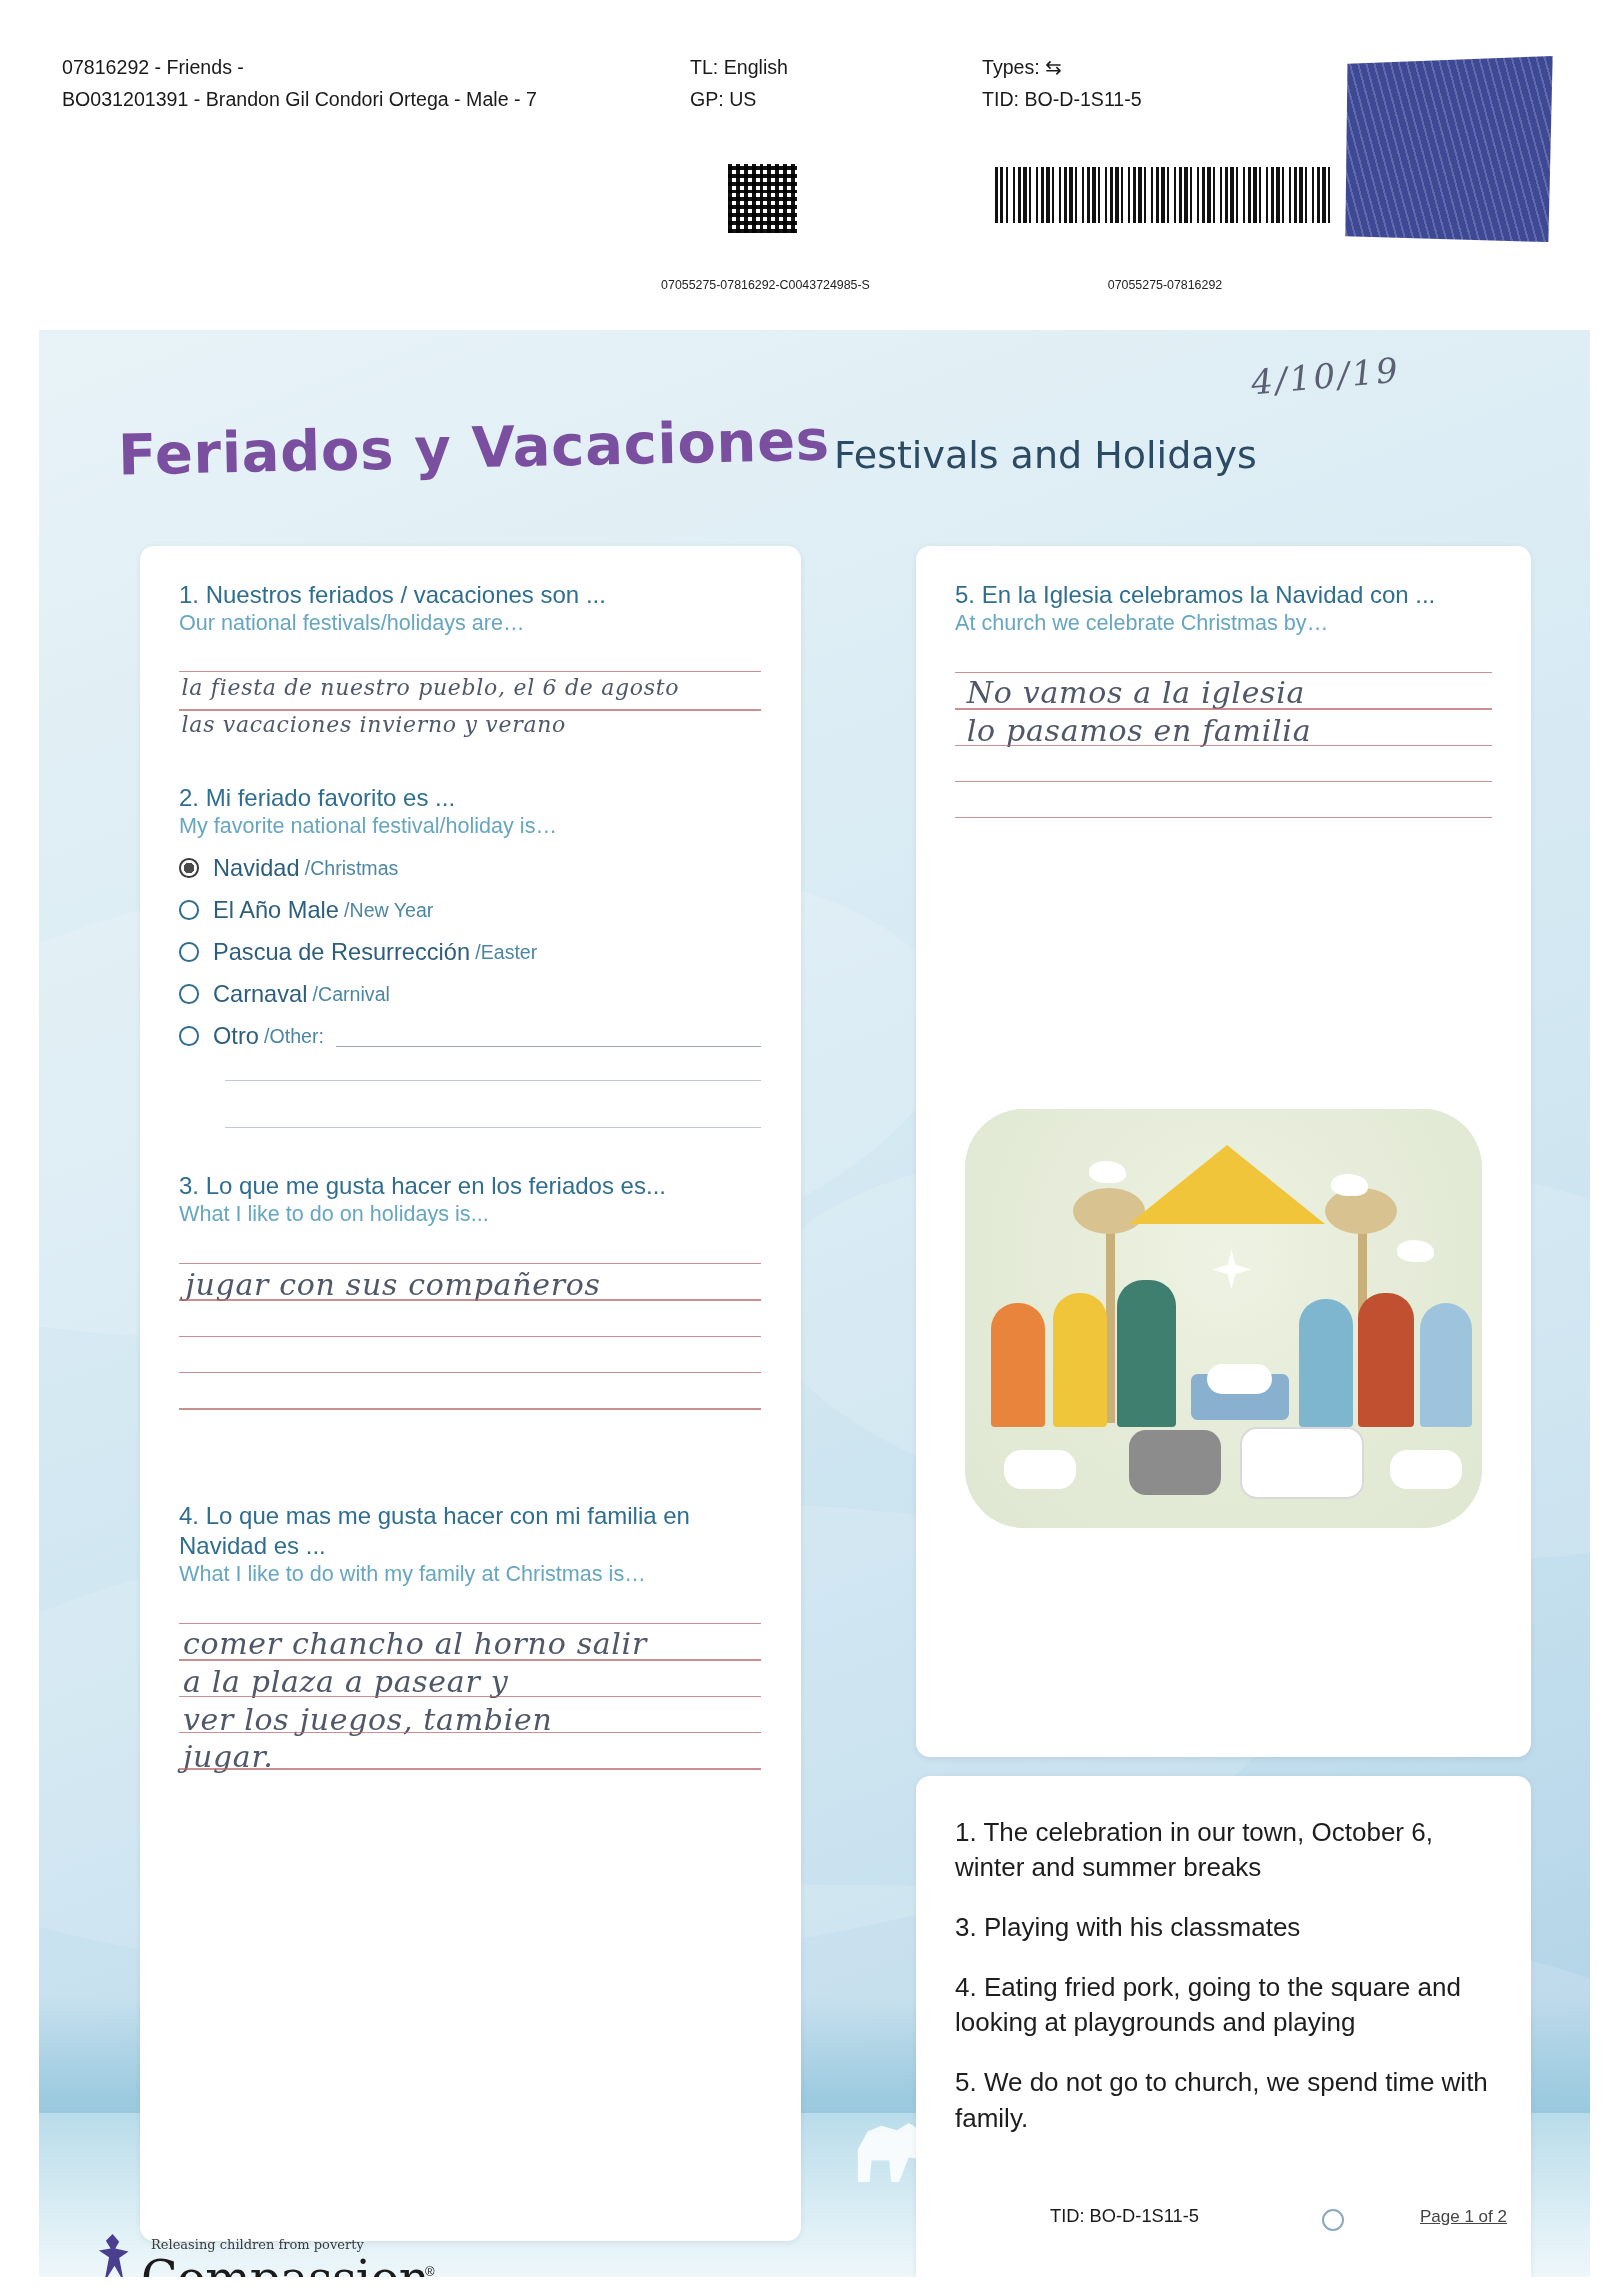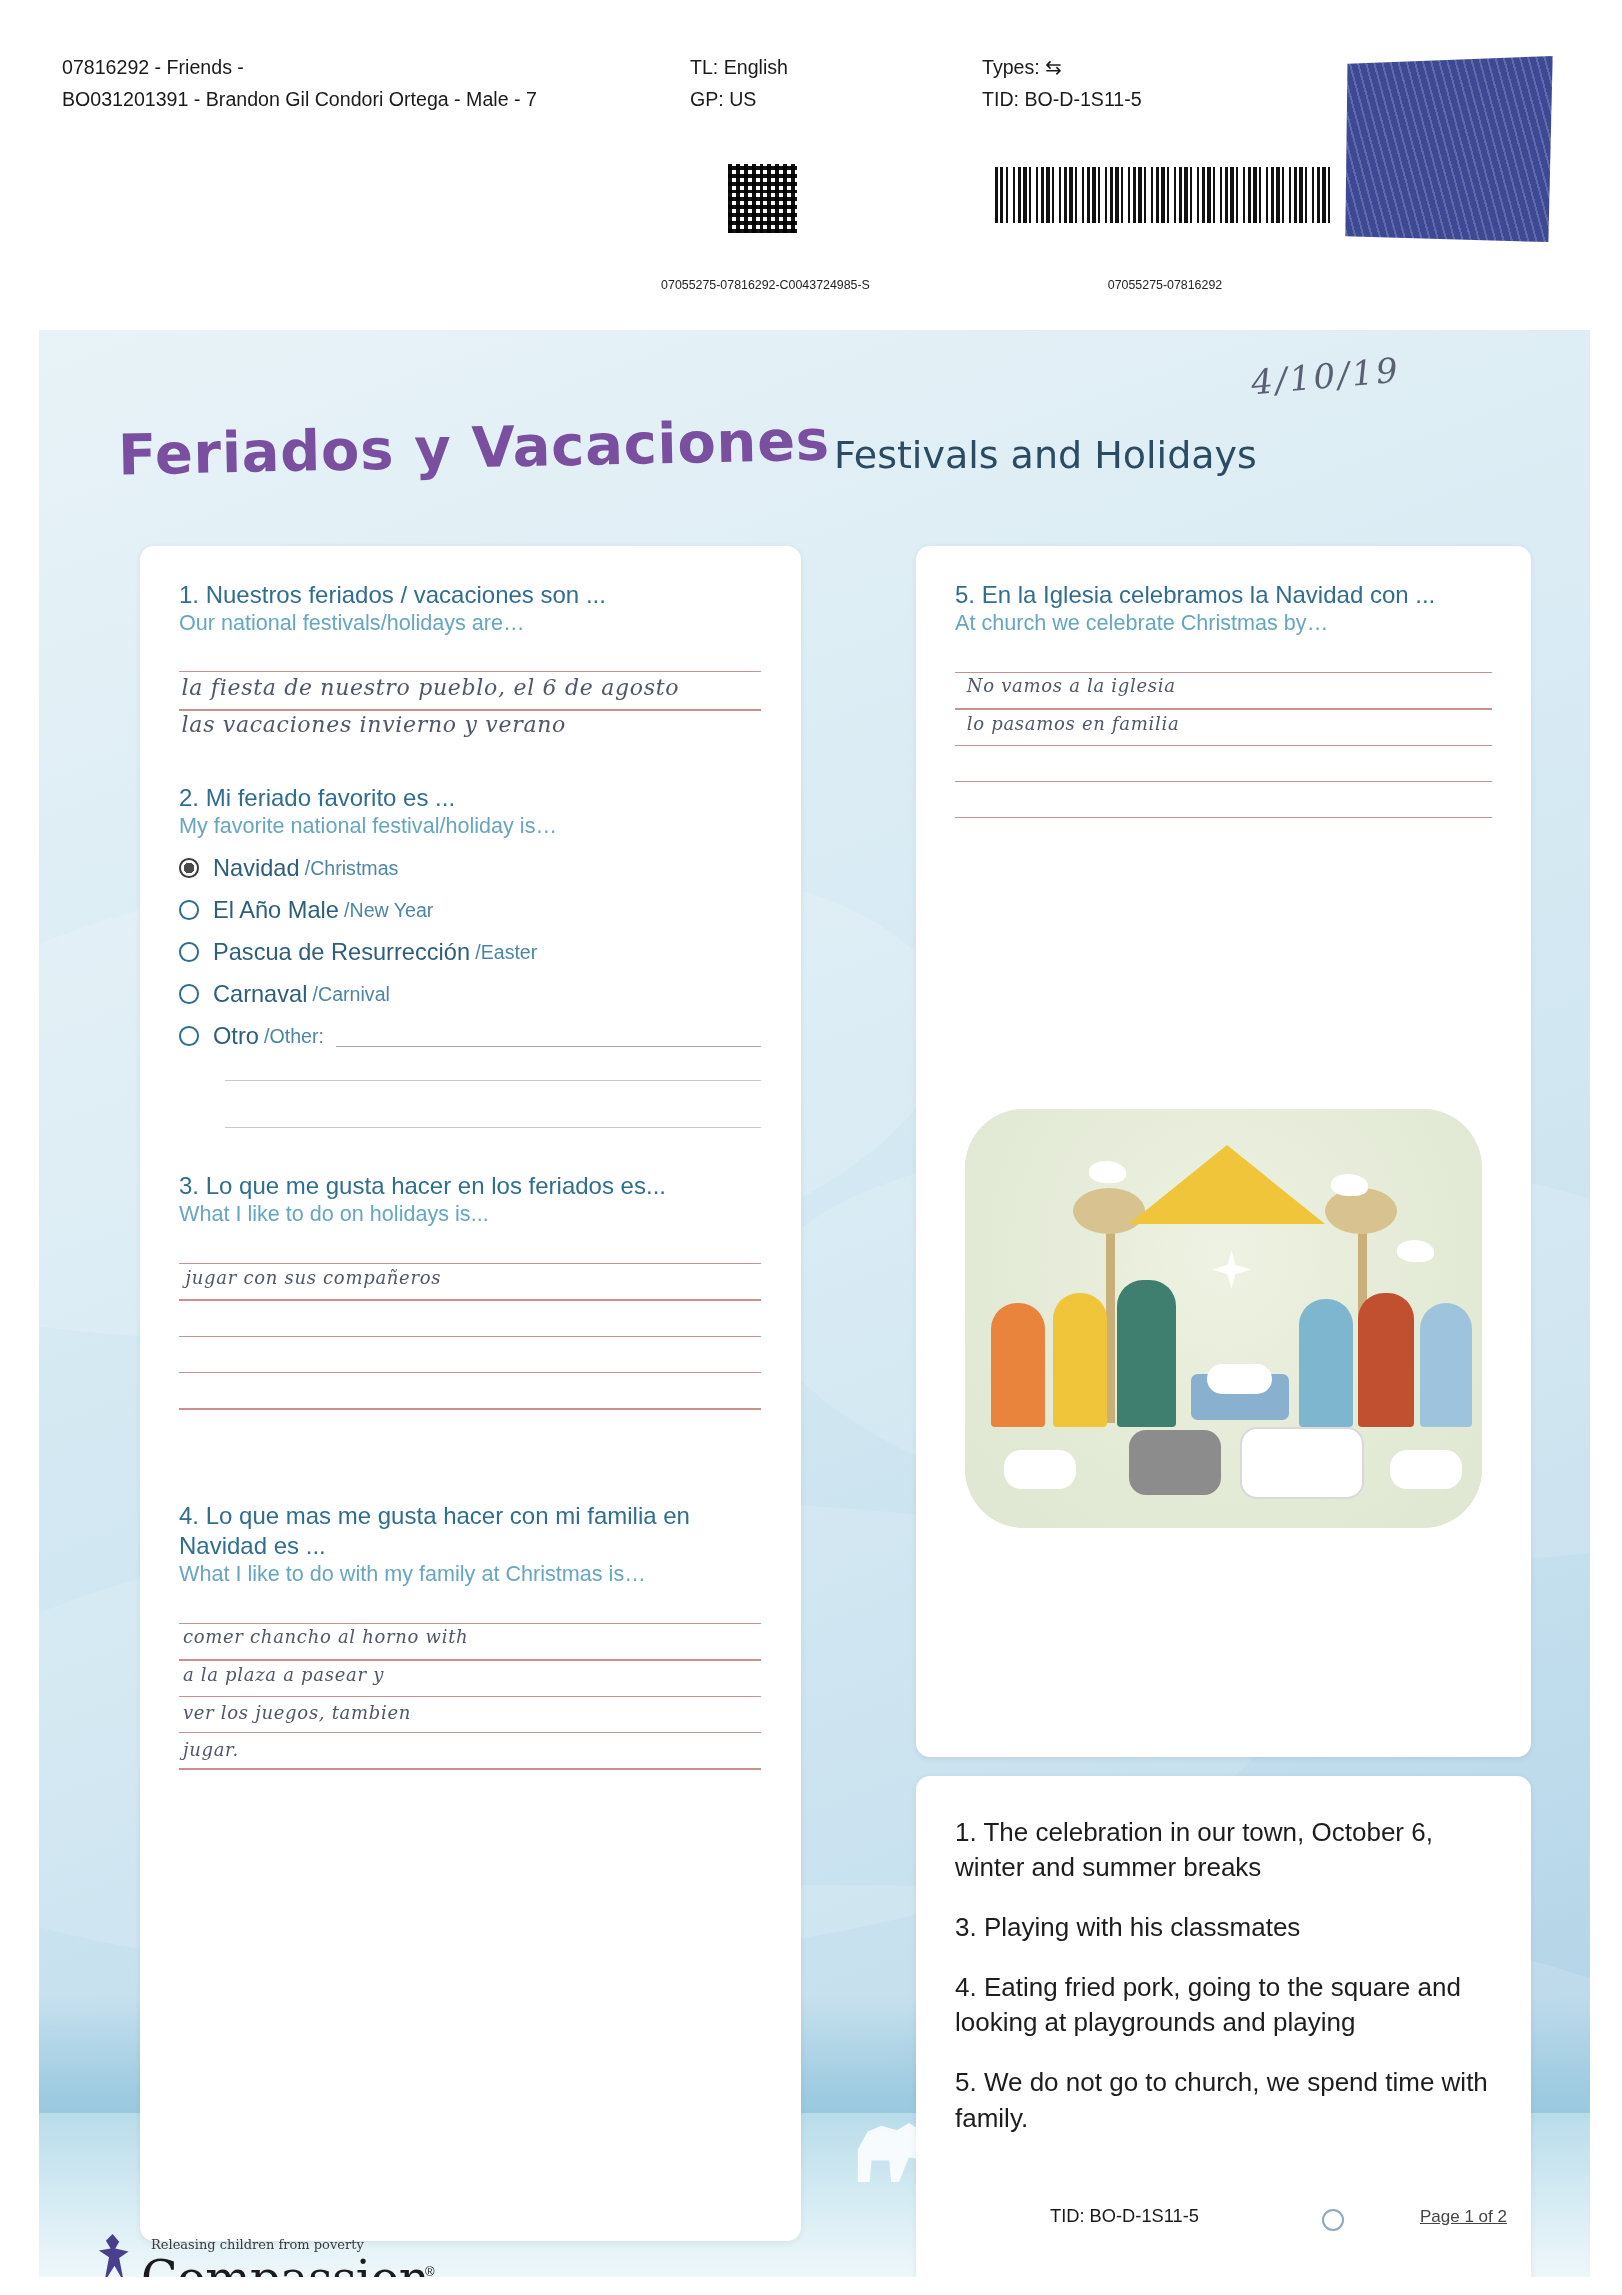--- a/index.html
+++ b/index.html
@@ -118,21 +118,21 @@
   .q-en {
     font-size:21.6px; color:#66a6c0; line-height:1.25;
   }
 
   .ruledline {
     height:1.3px; background:#b86a6a; opacity:.75; margin-top:35px;
   }
 
   .hand {
     font-family:"DejaVu Serif", serif; font-style:italic;
-    color:#4f5768; font-size:18px;
+    color:#4f5768; font-size:30px;
     position:absolute; letter-spacing:0.7px;
   }
 
   .opt-row { display:flex; align-items:center; margin-top:15px; }
   .radio {
     width:19.6px; height:19.6px; border:2px solid #2f6e8f; border-radius:50%;
     margin-right:14.4px; flex:0 0 auto; background:#fff;
   }
   .radio.checked { background: radial-gradient(circle at 50% 50%, #4a4a4a 0 46%, #fff 47% 100%); border-color:#3b3b3b;}
   .opt-es { font-size:23.6px; color:#2d5f7c; }
@@ -280,21 +280,21 @@
         <div class="ruledline" style="margin-top:35px;"></div>
         <div class="ruledline"></div>
         <div class="ruledline"></div>
         <div class="ruledline"></div>
         <div class="ruledline"></div>
       </div>
 
       <div class="q-es" style="margin-top:22px;">4. Lo que mas me gusta hacer con mi familia en Navidad es ...</div>
       <div class="q-en">What I like to do with my family at Christmas is…</div>
       <div style="position:relative; height:262px; margin-top:9.2px;">
-        <div class="hand" style="left:3.9px; top:2.6px;">comer chancho al horno with</div>
+        <div class="hand" style="left:3.9px; top:2.6px;">comer chancho al horno salir</div>
         <div class="ruledline" style="margin-top:35px;"></div>
         <div class="hand" style="left:3.9px; top:41px;">a la plaza a pasear y</div>
         <div class="ruledline"></div>
         <div class="hand" style="left:3.9px; top:79px;">ver los juegos, tambien</div>
         <div class="ruledline"></div>
         <div class="hand" style="left:3.9px; top:116px;">jugar.</div>
         <div class="ruledline"></div>
         <div class="ruledline"></div>
       </div>
 

